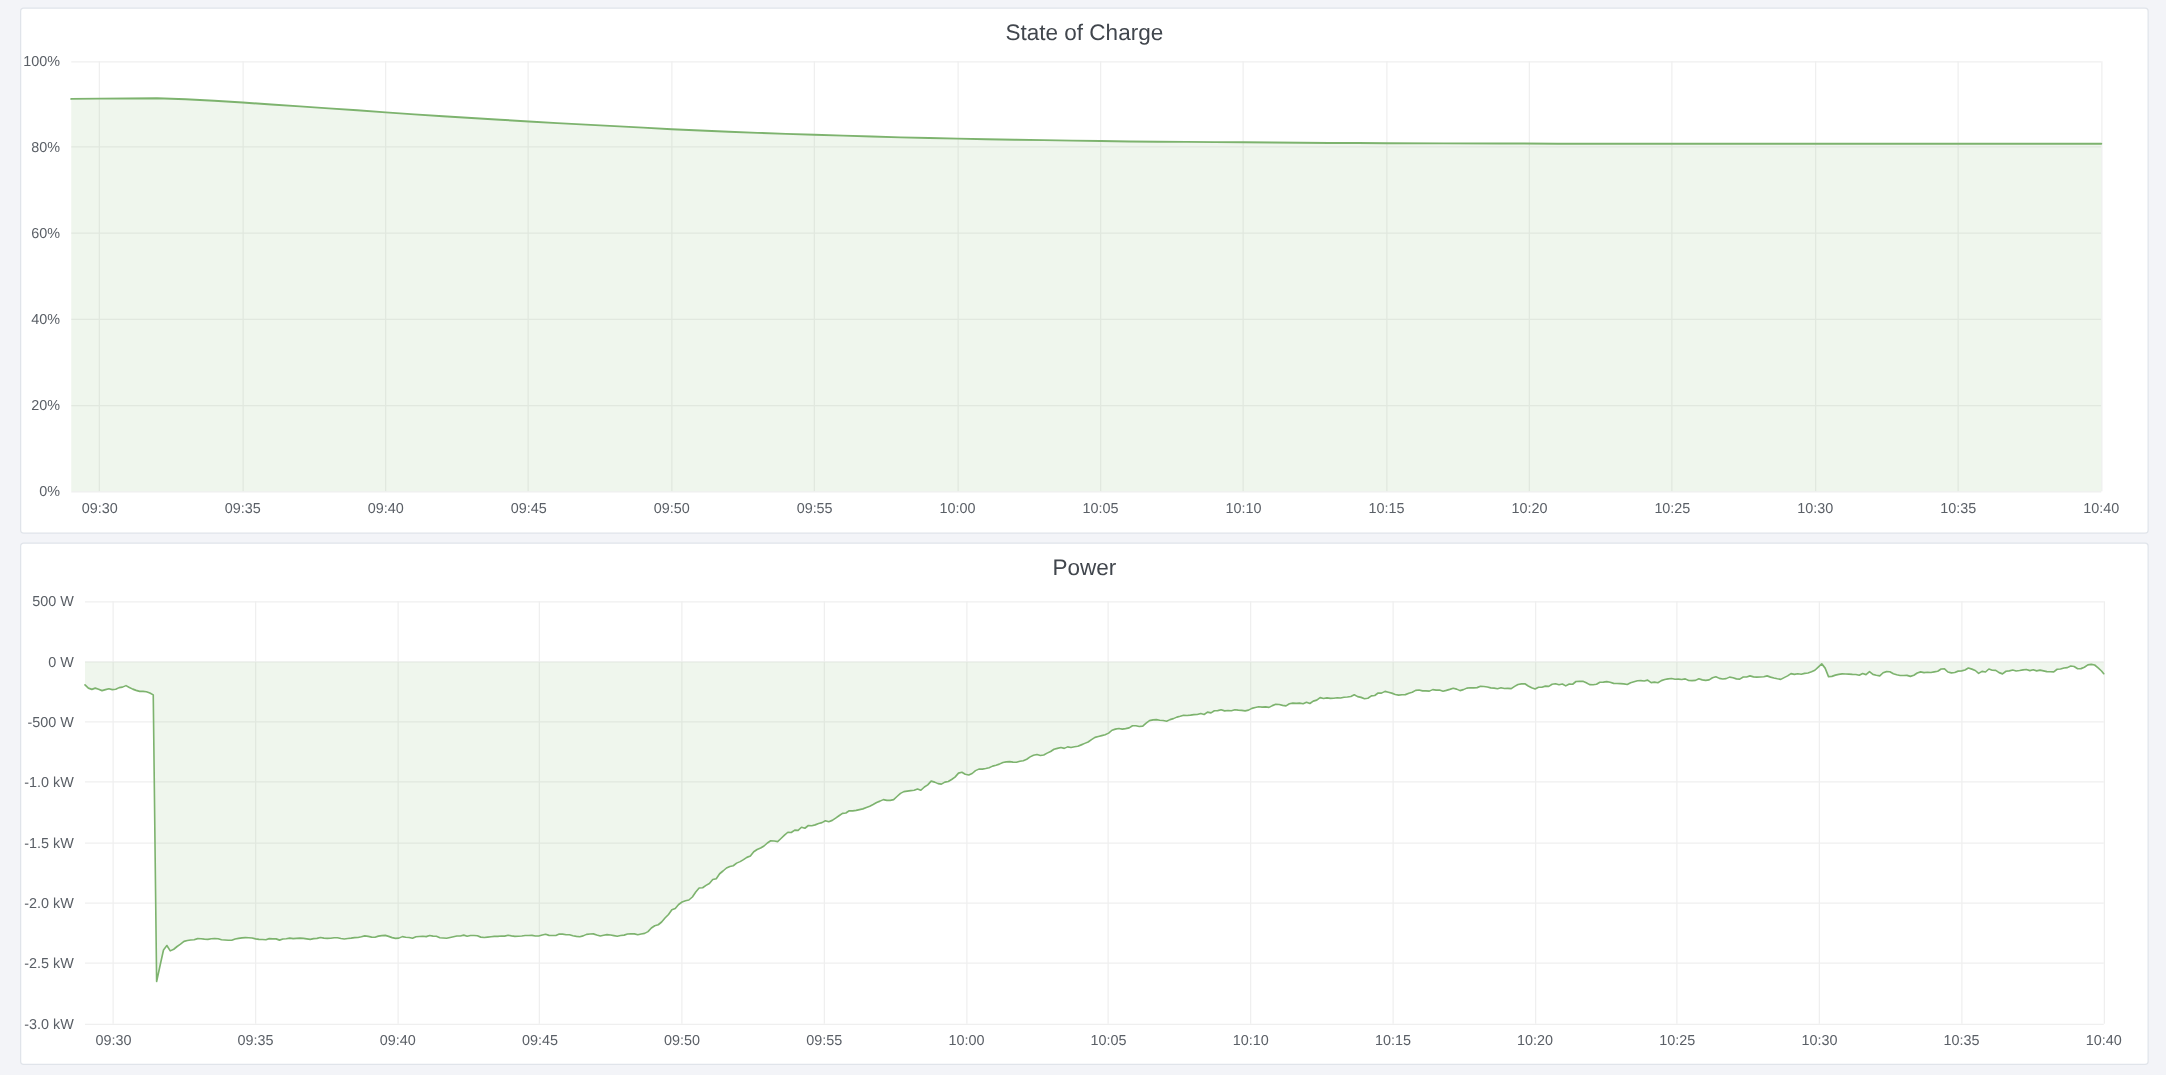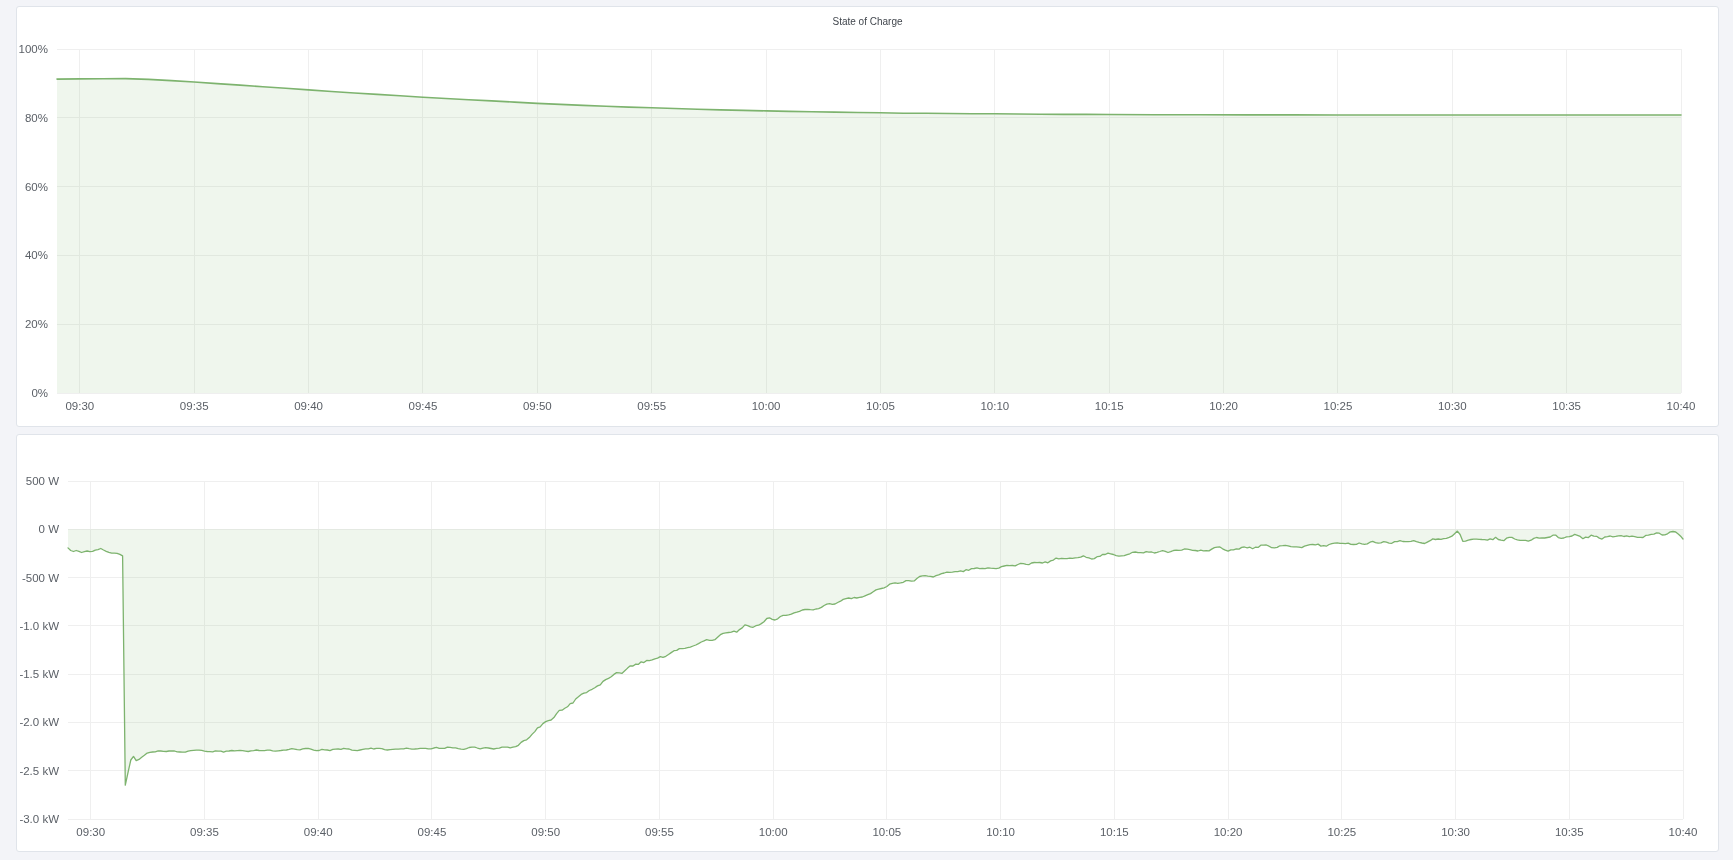--- a/index.html
+++ b/index.html
@@ -3,21 +3,21 @@
 <meta charset="utf-8">
 <style>
   html,body{margin:0;padding:0;}
   body{font-family:"Liberation Sans",sans-serif;}
   .page{position:relative;width:1733px;height:860px;background:#f3f4f8;overflow:hidden;}
   .panel{position:absolute;left:16px;width:1703px;background:#ffffff;border:1px solid #e0e4ea;
          border-radius:3px;box-sizing:border-box;}
   .panel-soc{top:6px;height:421px;}
   .panel-power{top:434px;height:418px;}
   .panel-title{position:absolute;top:9px;left:0;right:0;text-align:center;
-               font-size:10px;font-weight:500;color:#41464d;cursor:pointer;z-index:2;}
+               font-size:18px;font-weight:500;color:#41464d;cursor:pointer;z-index:2;}
   svg.chart{position:absolute;left:0;top:0;width:100%;height:100%;display:block;
             font-family:"Liberation Sans",sans-serif;}
   svg.chart text{font-size:11.5px;}
 </style>
 </head>
 <body>
 
 <div class="page">
 
   <section class="panel panel-soc">
@@ -68,20 +68,21 @@
           <text x="1206.5352112676057" y="403" text-anchor="middle">10:20</text>
           <text x="1320.9014084507041" y="403" text-anchor="middle">10:25</text>
           <text x="1435.2676056338028" y="403" text-anchor="middle">10:30</text>
           <text x="1549.6338028169014" y="403" text-anchor="middle">10:35</text>
           <text x="1664" y="403" text-anchor="middle">10:40</text>
         </g>
       </svg>
   </section>
 
   <section class="panel panel-power">
+    <div class="panel-title">Power</div>
     <svg class="chart" viewBox="0 0 1701 416" preserveAspectRatio="none">
         <g stroke="#efefef" stroke-width="1">
           <line x1="51" x2="1666" y1="46.5" y2="46.5"></line>
           <line x1="51" x2="1666" y1="94.5" y2="94.5"></line>
           <line x1="51" x2="1666" y1="142.5" y2="142.5"></line>
           <line x1="51" x2="1666" y1="190.5" y2="190.5"></line>
           <line x1="51" x2="1666" y1="239.5" y2="239.5"></line>
           <line x1="51" x2="1666" y1="287.5" y2="287.5"></line>
           <line x1="51" x2="1666" y1="335.5" y2="335.5"></line>
           <line x1="51" x2="1666" y1="384.5" y2="384.5"></line>

